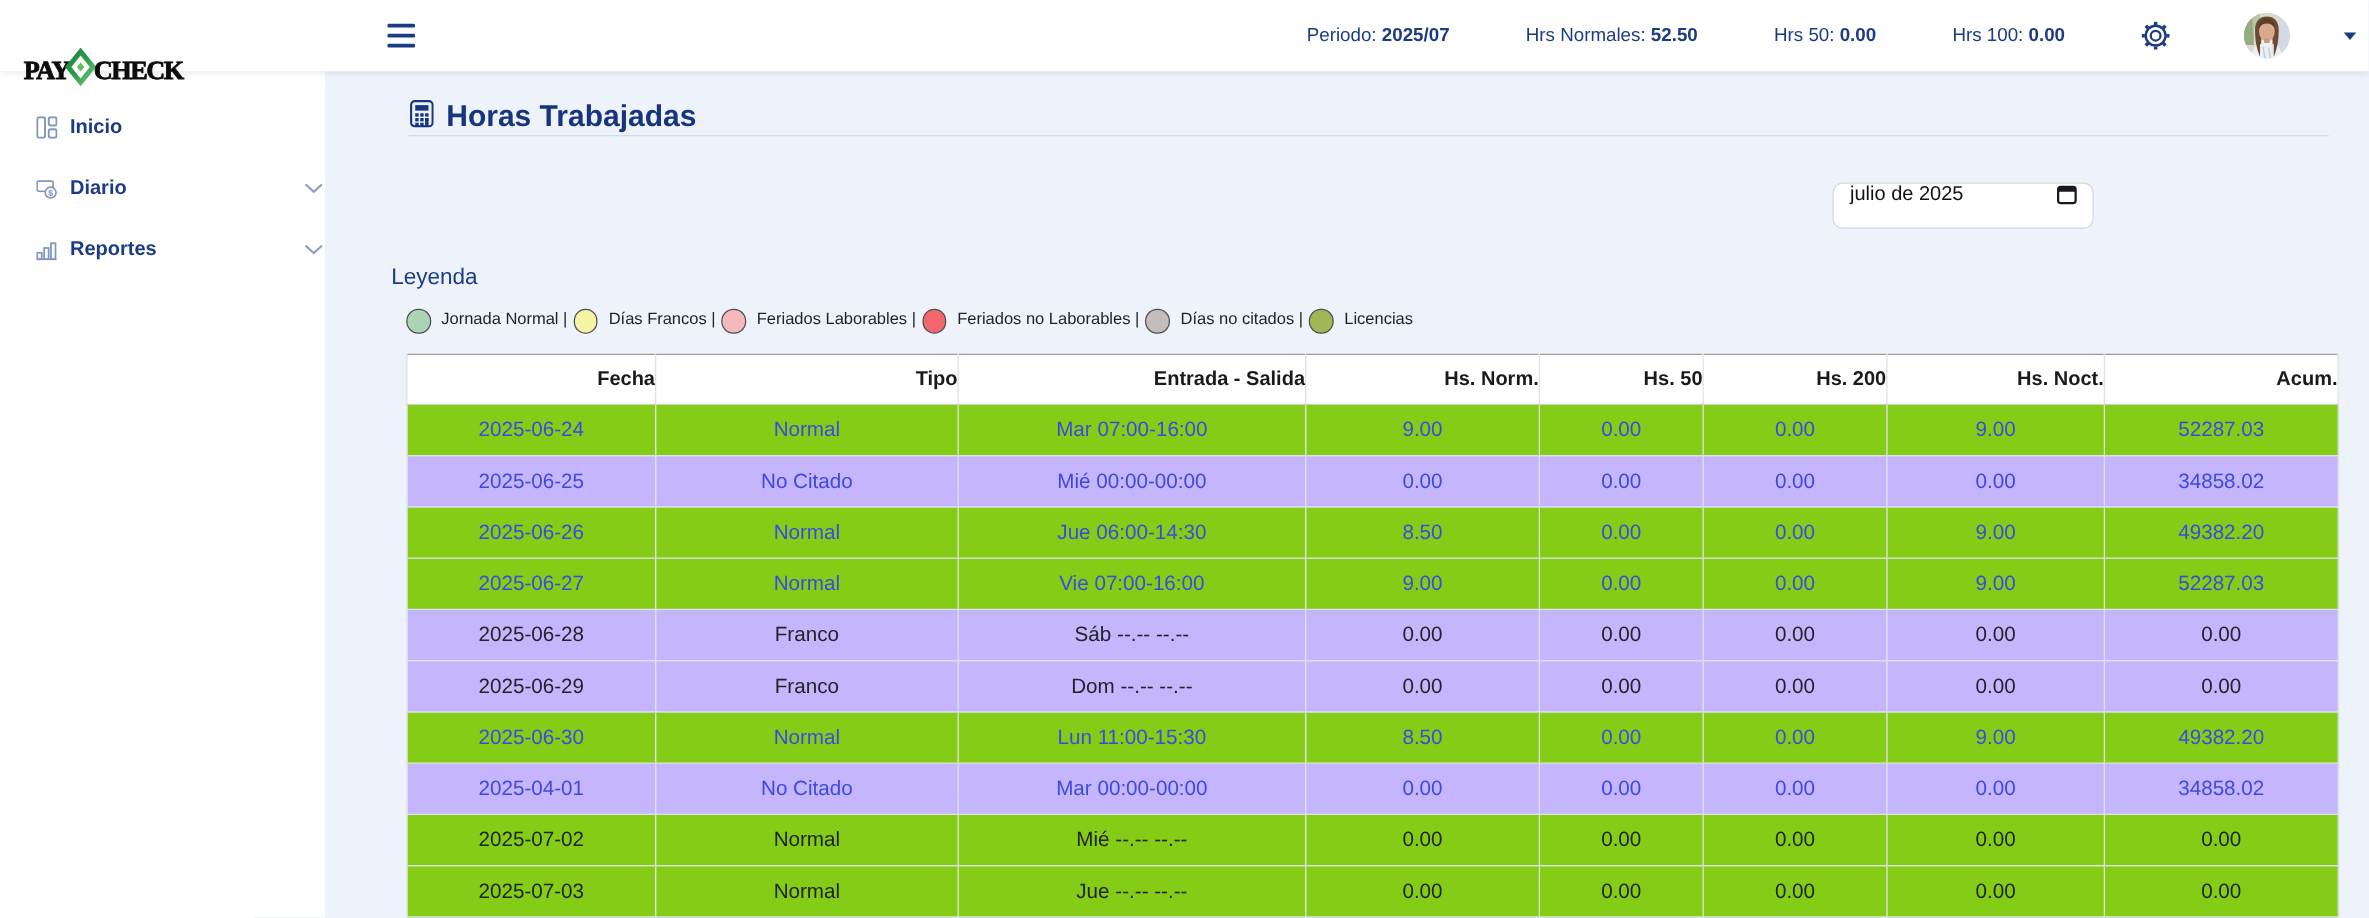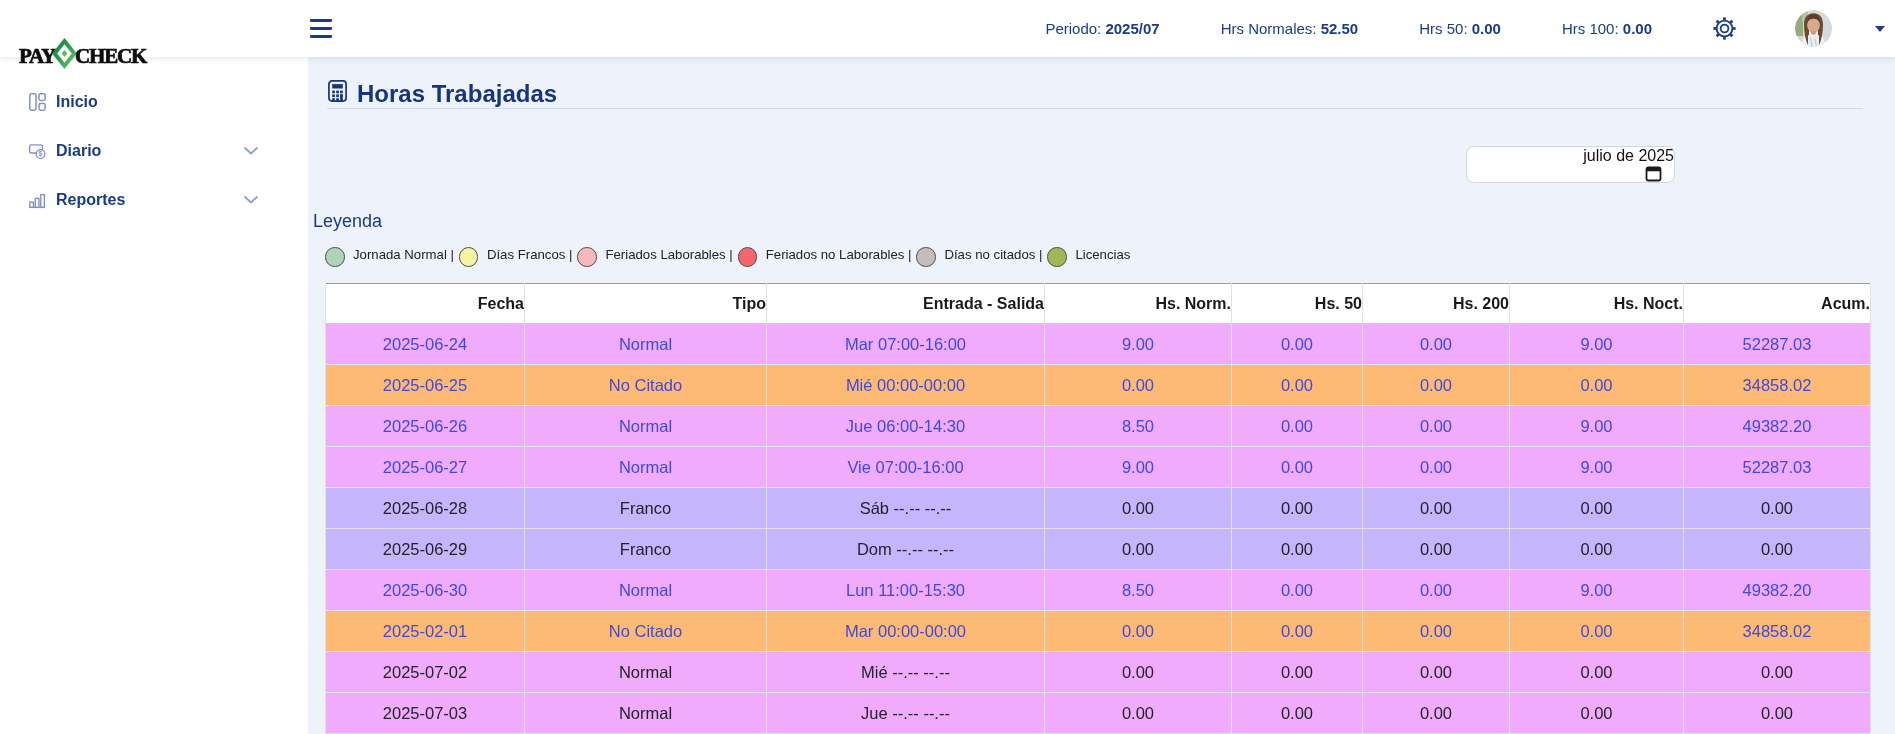--- a/index.html
+++ b/index.html
@@ -16,49 +16,49 @@
   #burger { position:absolute; left:310px; top:19px; width:22px; height:20px; }
   #burger div { height:2.6px; background:#1b3b85; border-radius:1px; margin-bottom:5.4px; }
   #stats { position:absolute; right:0; top:0; height:57px; display:flex; align-items:center; color:#1b3b85; font-size:15px;gap:36px; }
   #stats .grp { margin-right:25px; white-space:nowrap; }
   #stats b { font-weight:bold; }
   #gear { margin-right:23px; display:flex; align-items:center; }
   #avatar { width:37px; height:37px; border-radius:50%; overflow:hidden; }
   #caret { width:0; height:0; border-left:5px solid transparent; border-right:5px solid transparent;
            border-top:6.5px solid #1b3b85; margin-left:7px; margin-right:10px; }
   
-  #sidebar { position:absolute; left:0; top:57px; width:308px; height:677px; background:#fff; z-index:4; }
+  #sidebar { position:absolute; left:0; top:57px; width:260px; height:677px; background:#fff; z-index:4; }
   .mitem { position:absolute; left:0; width:296px; height:40px; display:flex; align-items:center; }
   .mitem .mico { position:absolute; left:29px; width:17px; display:flex; }
   .mitem .mtxt { position:absolute; left:56px; font-weight:bold; font-size:16px; color:#1b3b85; }
   .mitem .mchev { position:absolute; left:244px; display:flex; }
   
   #title { position:absolute; left:328px; top:80px; display:flex; align-items:flex-start; z-index:1; }
   #title .ttxt { font-size:24px; font-weight:bold; color:#16357e; line-height:28px; margin-left:10px; }
   #hr { position:absolute; left:327px; top:108px; width:1536px; height:1px; background:#d2dbec; }
   #minput { position:absolute; left:1466px; top:146px; width:209px; height:37px; background:#fff;
-            border:1px solid #d3d8de; border-radius:8px; display:flex; align-items:flex-end;flex-direction:column; }
+            border:1px solid #d3d8de; border-radius:8px; display:flex; align-items:flex-start; }
   #minput .mtext { font-size:16px; color:#111; margin-left:13px; flex:1; }
   #minput svg { margin-right:12px; }
   #leyenda { position:absolute; left:313px; top:211px; font-size:18px; color:#1b3b85; line-height:21px; }
   #legend { position:absolute; left:325px; top:247px; height:20px; display:flex; 
             font-size:13.2px; color:#222; }
   .dot { width:19.5px; height:19.5px; border-radius:50%; border:1px solid #4e4e4e; margin-right:8.5px; flex:none; }
   .lab { margin-right:5px; white-space:pre; }
   
   #tbl { position:absolute; left:325px; top:283px; width:1545px; border-collapse:collapse;
          table-layout:fixed; font-size:16px; }
   #tbl { border-top:1px solid #9b9b9b; }
   #tbl th { height:39px; line-height:39px; text-align:right; padding:0 0 0 10px; font-weight:bold; color:#1a1a1a;
             background:#fff; border-right:1px solid #dee2e6; border-bottom:1px solid #cfcfcf;
             border-left:1px solid #dee2e6; }
   #tbl td { height:40px; line-height:40px; text-align:center; padding:0; font-size:16.5px; border-right:1px solid #dee2e6;
             border-bottom:1px solid #dee2e6; border-left:1px solid #dee2e6; }
-  tr.g td { background:#f0abfc; }
-  tr.n td { background:#fdba74;margin-top:45px; }
+  tr.g td { background:#84cc16; }
+  tr.n td { background:#c4b5fd;margin-top:45px; }
   tr.y td { background:#c4b5fd; }
   tr.blue td { color:#3e49e0; }
   tr.blk td { color:#212529; }
 </style>
 </head>
 <body>
 <div id="app">
 
   <div id="header">
     <div id="logo">
@@ -302,21 +302,21 @@
           <td>2025-06-30</td>
           <td>Normal</td>
           <td>Lun 11:00-15:30</td>
           <td>8.50</td>
           <td>0.00</td>
           <td>0.00</td>
           <td>9.00</td>
           <td>49382.20</td>
         </tr>
       <tr class="n blue">
-          <td>2025-02-01</td>
+          <td>2025-04-01</td>
           <td>No Citado</td>
           <td>Mar 00:00-00:00</td>
           <td>0.00</td>
           <td>0.00</td>
           <td>0.00</td>
           <td>0.00</td>
           <td>34858.02</td>
         </tr>
       <tr class="g blk">
           <td>2025-07-02</td>

